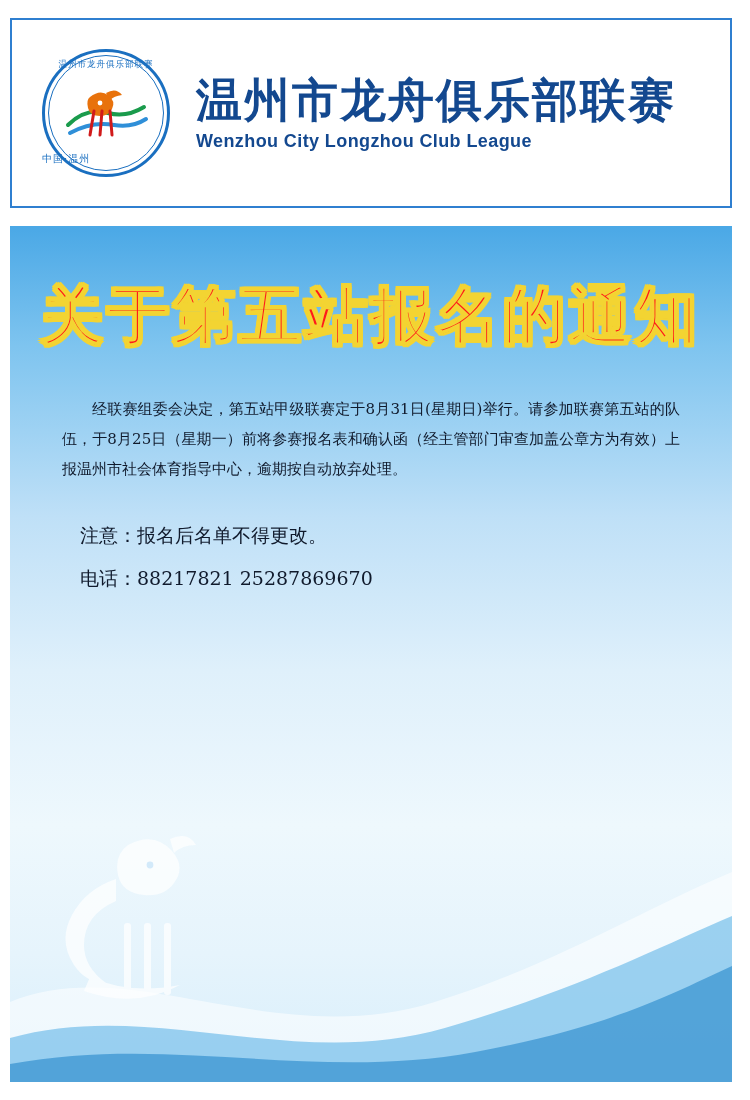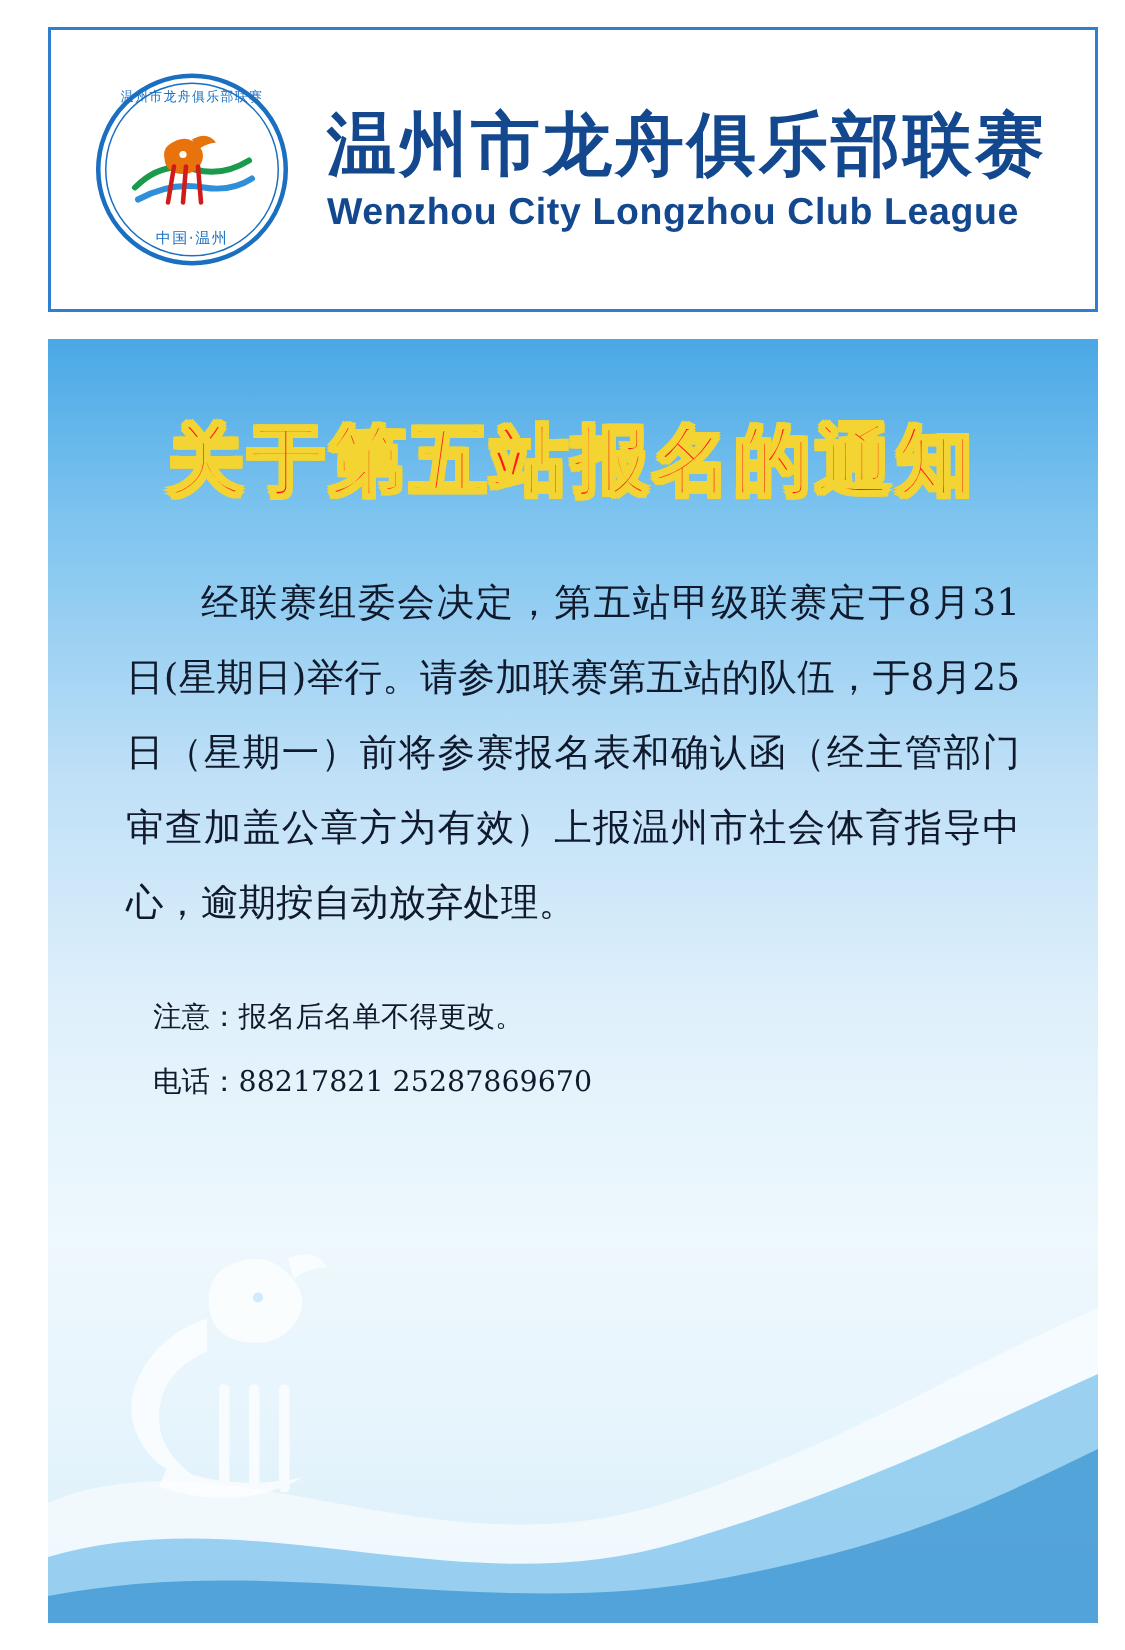--- a/index.html
+++ b/index.html
@@ -13,21 +13,21 @@
     background: #ffffff;
     overflow: hidden;
   }
 
   #poster {
     position: relative;
     width: 750px;
     height: 1100px;
     background: #ffffff;
     box-sizing: border-box;
-    padding: 18px 18px 18px 32px;
+    padding: 18px 18px 18px 10px;
   }
 
   
   #header {
     position: relative;
     height: 190px;
     border: 2px solid #2f7fd0;
     background: #ffffff;
     box-sizing: border-box;
     display: flex;
@@ -65,21 +65,20 @@
     color: #1a6fc0;
     letter-spacing: 1px;
     font-family: "DejaVu Sans", sans-serif;
     transform: scaleX(0.95);
   }
   .logo-bottom-text {
     position: absolute;
     bottom: 11px;
     left: 0;
     right: 0;
-    text-align: center;
     font-size: 10px;
     color: #1a6fc0;
     letter-spacing: 1px;
     font-family: "DejaVu Sans", sans-serif;
   }
   .logo-svg {
     position: absolute;
     inset: 14px;
   }
 
@@ -91,21 +90,21 @@
   }
   .title-cn {
     font-size: 46px;
     font-weight: bold;
     color: #13488f;
     letter-spacing: 2px;
     font-family: "DejaVu Sans", sans-serif;
     line-height: 1.15;
   }
   .title-en {
-    font-size: 25px;
+    font-size: 18px;
     font-weight: bold;
     color: #13488f;
     letter-spacing: 0.4px;
     font-family: "Liberation Sans", sans-serif;
     margin-top: 4px;
   }
 
   
   #body-panel {
     position: relative;
@@ -137,39 +136,39 @@
     bottom: 55px;
     width: 230px;
     height: 200px;
     opacity: 0.85;
   }
 
   #notice-title {
     position: relative;
     text-align: center;
     margin-top: 48px;
-    font-size: 50px;
+    font-size: 62px;
     font-weight: bold;
     font-family: "DejaVu Sans", sans-serif;
     letter-spacing: 4px;
     color: #ff1a1a;
     -webkit-text-stroke: 1.5px #f3d432;
     text-shadow:
        2px 0 0 #f3d432, -2px 0 0 #f3d432,
        0 2px 0 #f3d432, 0 -2px 0 #f3d432,
        2px 2px 0 #f3d432, -2px -2px 0 #f3d432,
        2px -2px 0 #f3d432, -2px 2px 0 #f3d432;
   }
 
   #notice-body {
     position: relative;
     margin: 36px 52px 0 52px;
     font-family: "DejaVu Serif", serif;
     color: #101a2c;
-    font-size: 25px;
+    font-size: 15px;
     line-height: 2.0;
     text-align: justify;
   }
   #notice-body p {
     margin: 0 0 0 0;
     text-indent: 2em;
   }
 
   .info-block {
     position: relative;

